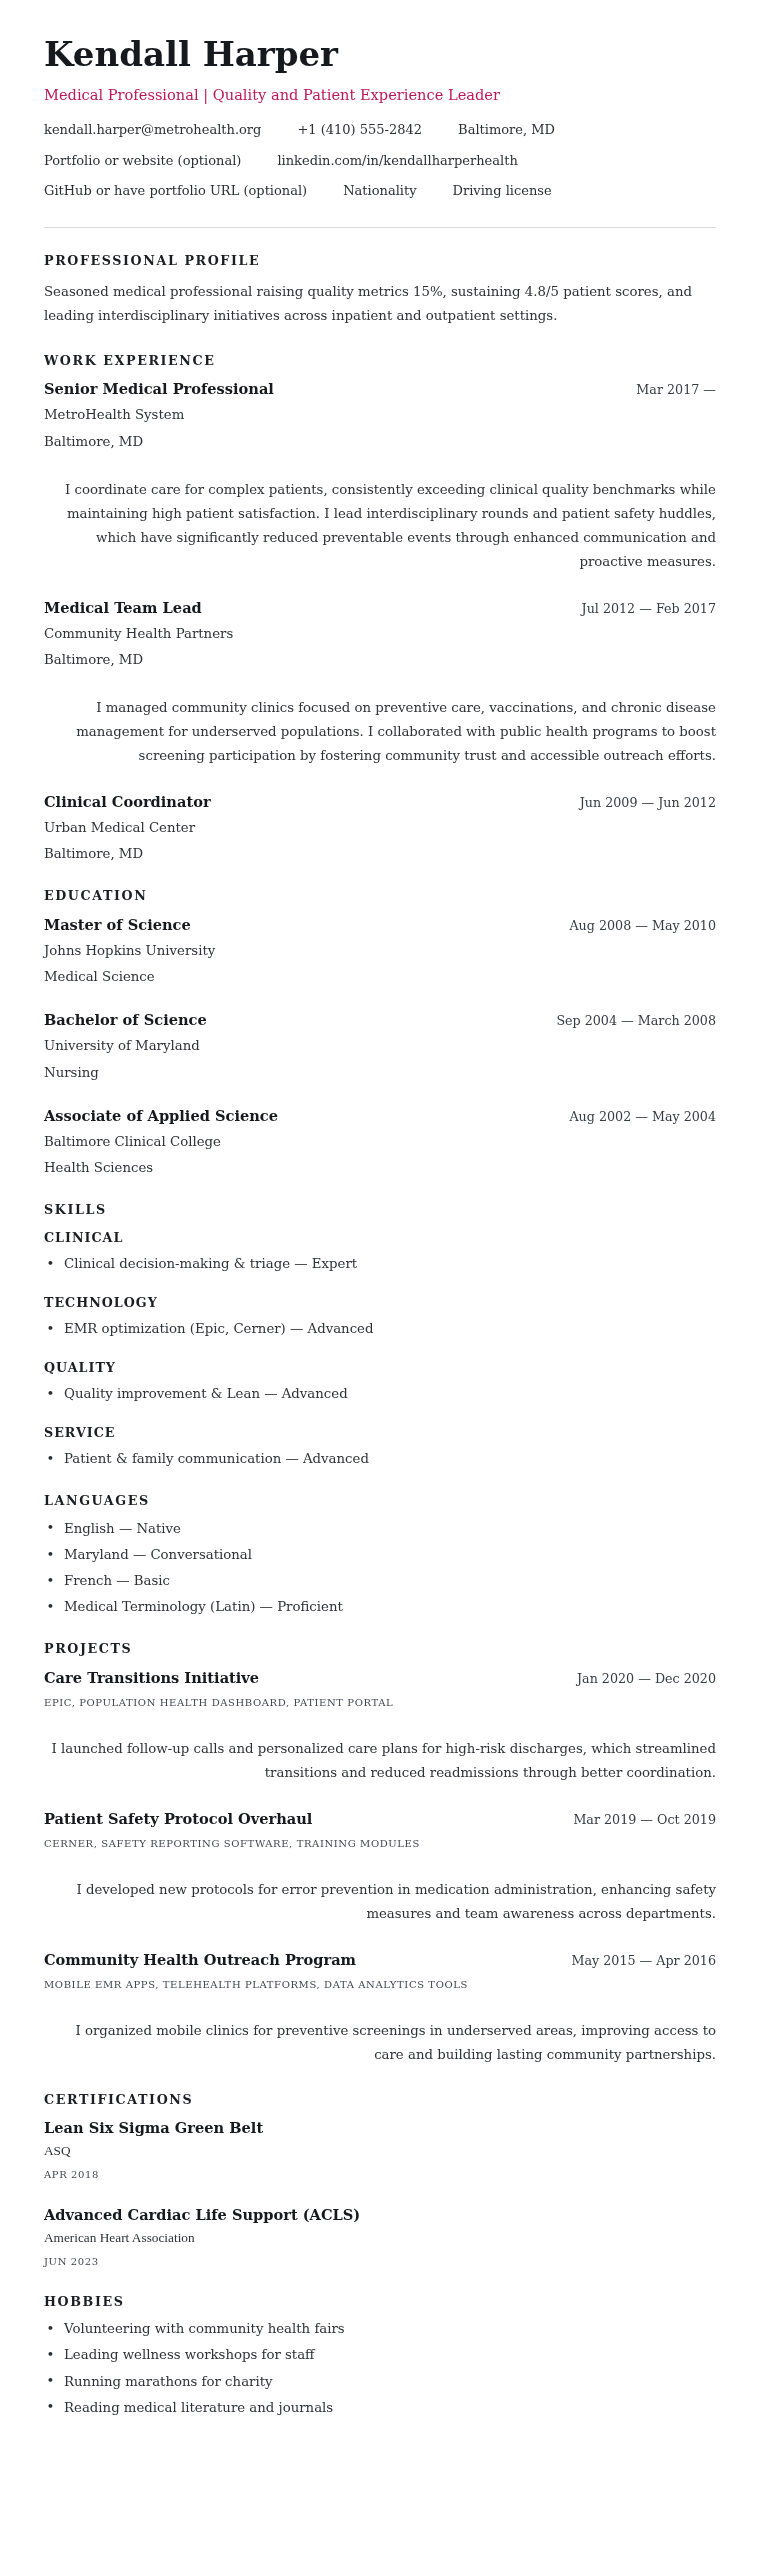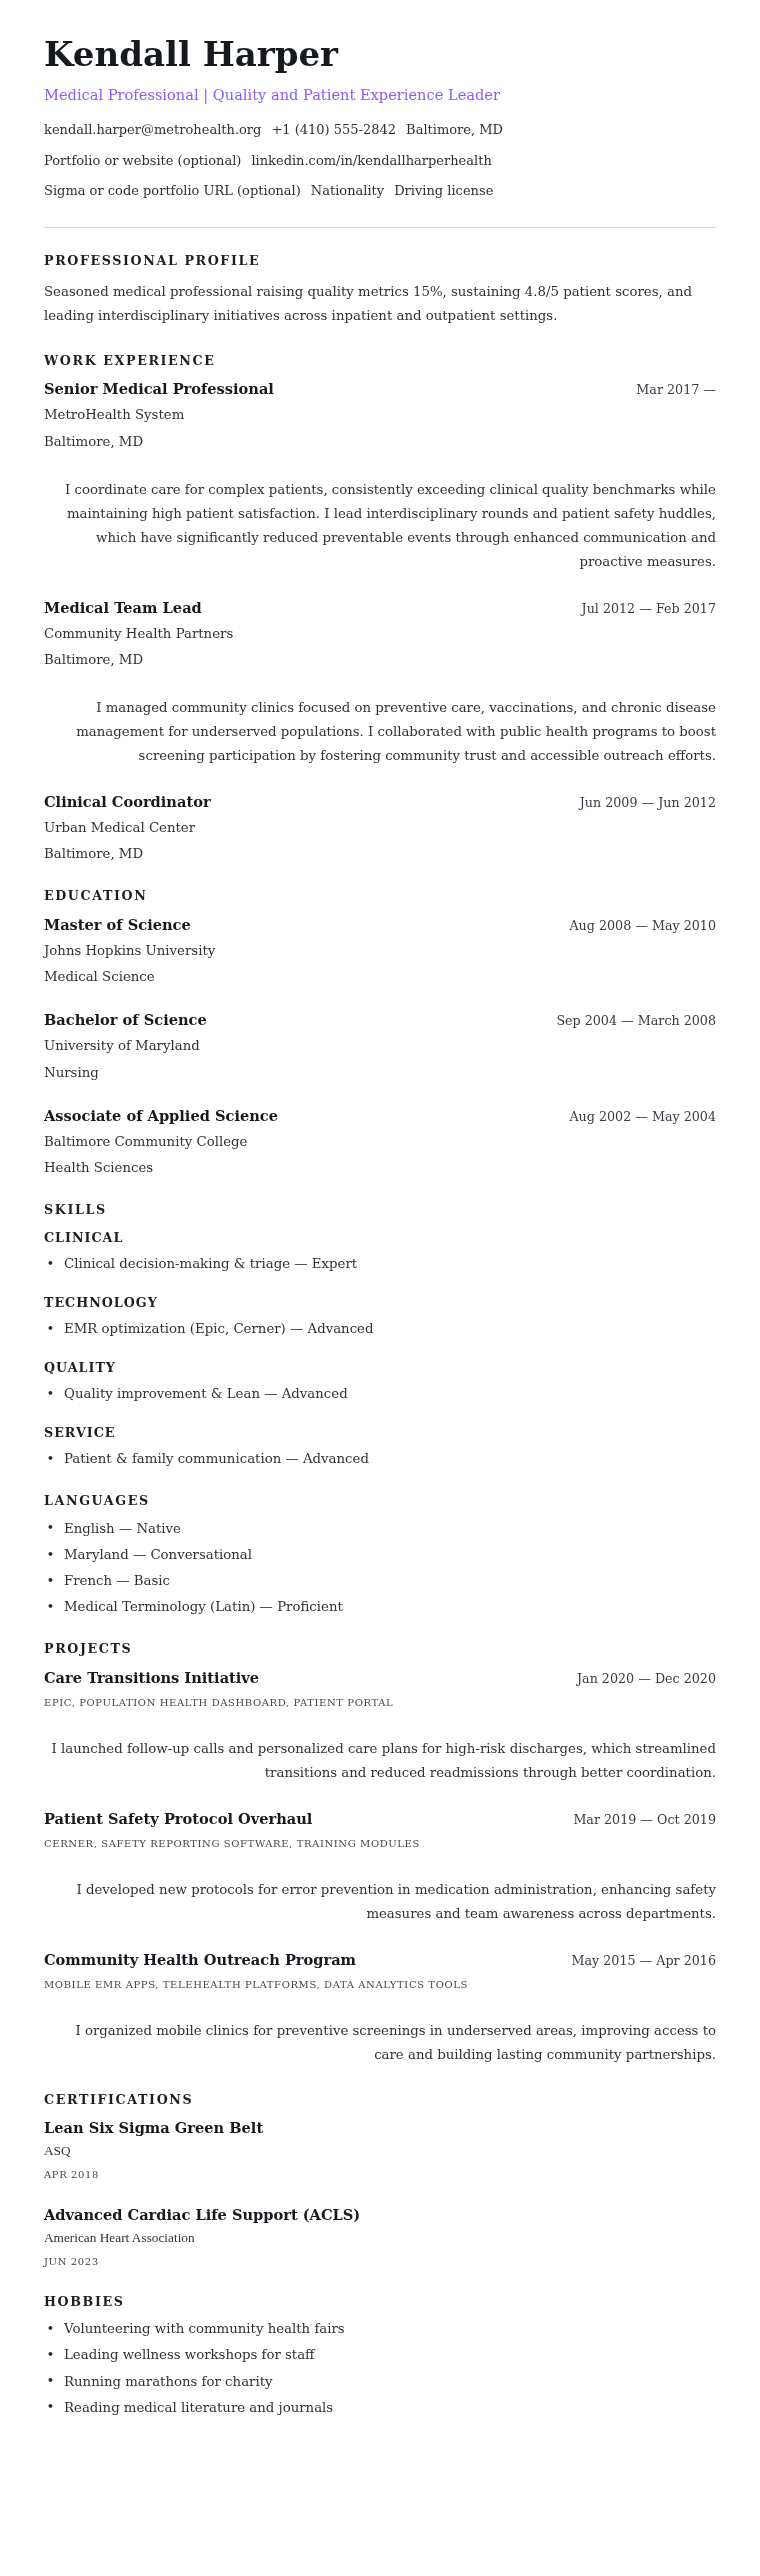--- a/index.html
+++ b/index.html
@@ -5,24 +5,24 @@
   html, body { margin:0; padding:0; background:#ffffff; }
   body {
     width:760px; height:2576px; overflow:hidden;
     font-family:"DejaVu Serif", "Liberation Serif", serif;
     color:#2e3237;
   }
   * { box-sizing:border-box; }
   .page { width:760px; height:2576px; padding:35px 44px 12px 44px; background:#ffffff; }
 
   h1.name { margin:0; font-size:34px; line-height:39px; font-weight:700; color:#16191d; }
-  .subtitle { margin-top:11.4px; font-size:14.6px; line-height:19px; color:#8b5cf6; }
+  .subtitle { margin-top:11.4px; font-size:14.6px; line-height:19px; color:#be185d; }
 
   .contacts { margin-top:16.5px; font-size:13px; color:#2c3035; }
-  .crow { display:flex; gap:10px; line-height:18px; margin-top:12.7px; flex-wrap:nowrap; }
+  .crow { display:flex; gap:36px; line-height:18px; margin-top:12.7px; flex-wrap:nowrap; }
   .crow:first-child { margin-top:0; }
   .crow span { white-space:nowrap; }
 
   hr.divider { border:0; border-top:1.3px solid #d9dadb; margin:27px 0 0 0; }
 
   section { margin-top:25px; }
   h2.sec { margin:0; font-size:12.7px; line-height:16.5px; font-weight:700; letter-spacing:1.6px; color:#1b1e23; }
 
   .entry { margin-top:24px; }
   section .entry:first-of-type { margin-top:10px; }
@@ -60,21 +60,21 @@
     <div class="crow">
       <span>kendall.harper@metrohealth.org</span>
       <span>+1 (410) 555-2842</span>
       <span>Baltimore, MD</span>
     </div>
     <div class="crow">
       <span>Portfolio or website (optional)</span>
       <span>linkedin.com/in/kendallharperhealth</span>
     </div>
     <div class="crow">
-      <span>Sigma or code portfolio URL (optional)</span>
+      <span>GitHub or have portfolio URL (optional)</span>
       <span>Nationality</span>
       <span>Driving license</span>
     </div>
   </div>
 
   <hr class="divider">
 
   <section>
     <h2 class="sec">PROFESSIONAL PROFILE</h2>
     <p class="body">Seasoned medical professional raising quality metrics 15%, sustaining 4.8/5 patient scores, and leading interdisciplinary initiatives across inpatient and outpatient settings.</p>
@@ -132,21 +132,21 @@
       </div>
       <div class="line">University of Maryland</div>
       <div class="line">Nursing</div>
     </article>
 
     <article class="entry">
       <div class="trow">
         <h3 class="title">Associate of Applied Science</h3>
         <span class="dates">Aug 2002 — May 2004</span>
       </div>
-      <div class="line">Baltimore Community College</div>
+      <div class="line">Baltimore Clinical College</div>
       <div class="line">Health Sciences</div>
     </article>
   </section>
 
   <section>
     <h2 class="sec">SKILLS</h2>
 
     <h4 class="cat">CLINICAL</h4>
     <ul class="blist single">
       <li>Clinical decision-making &amp; triage — Expert</li>

